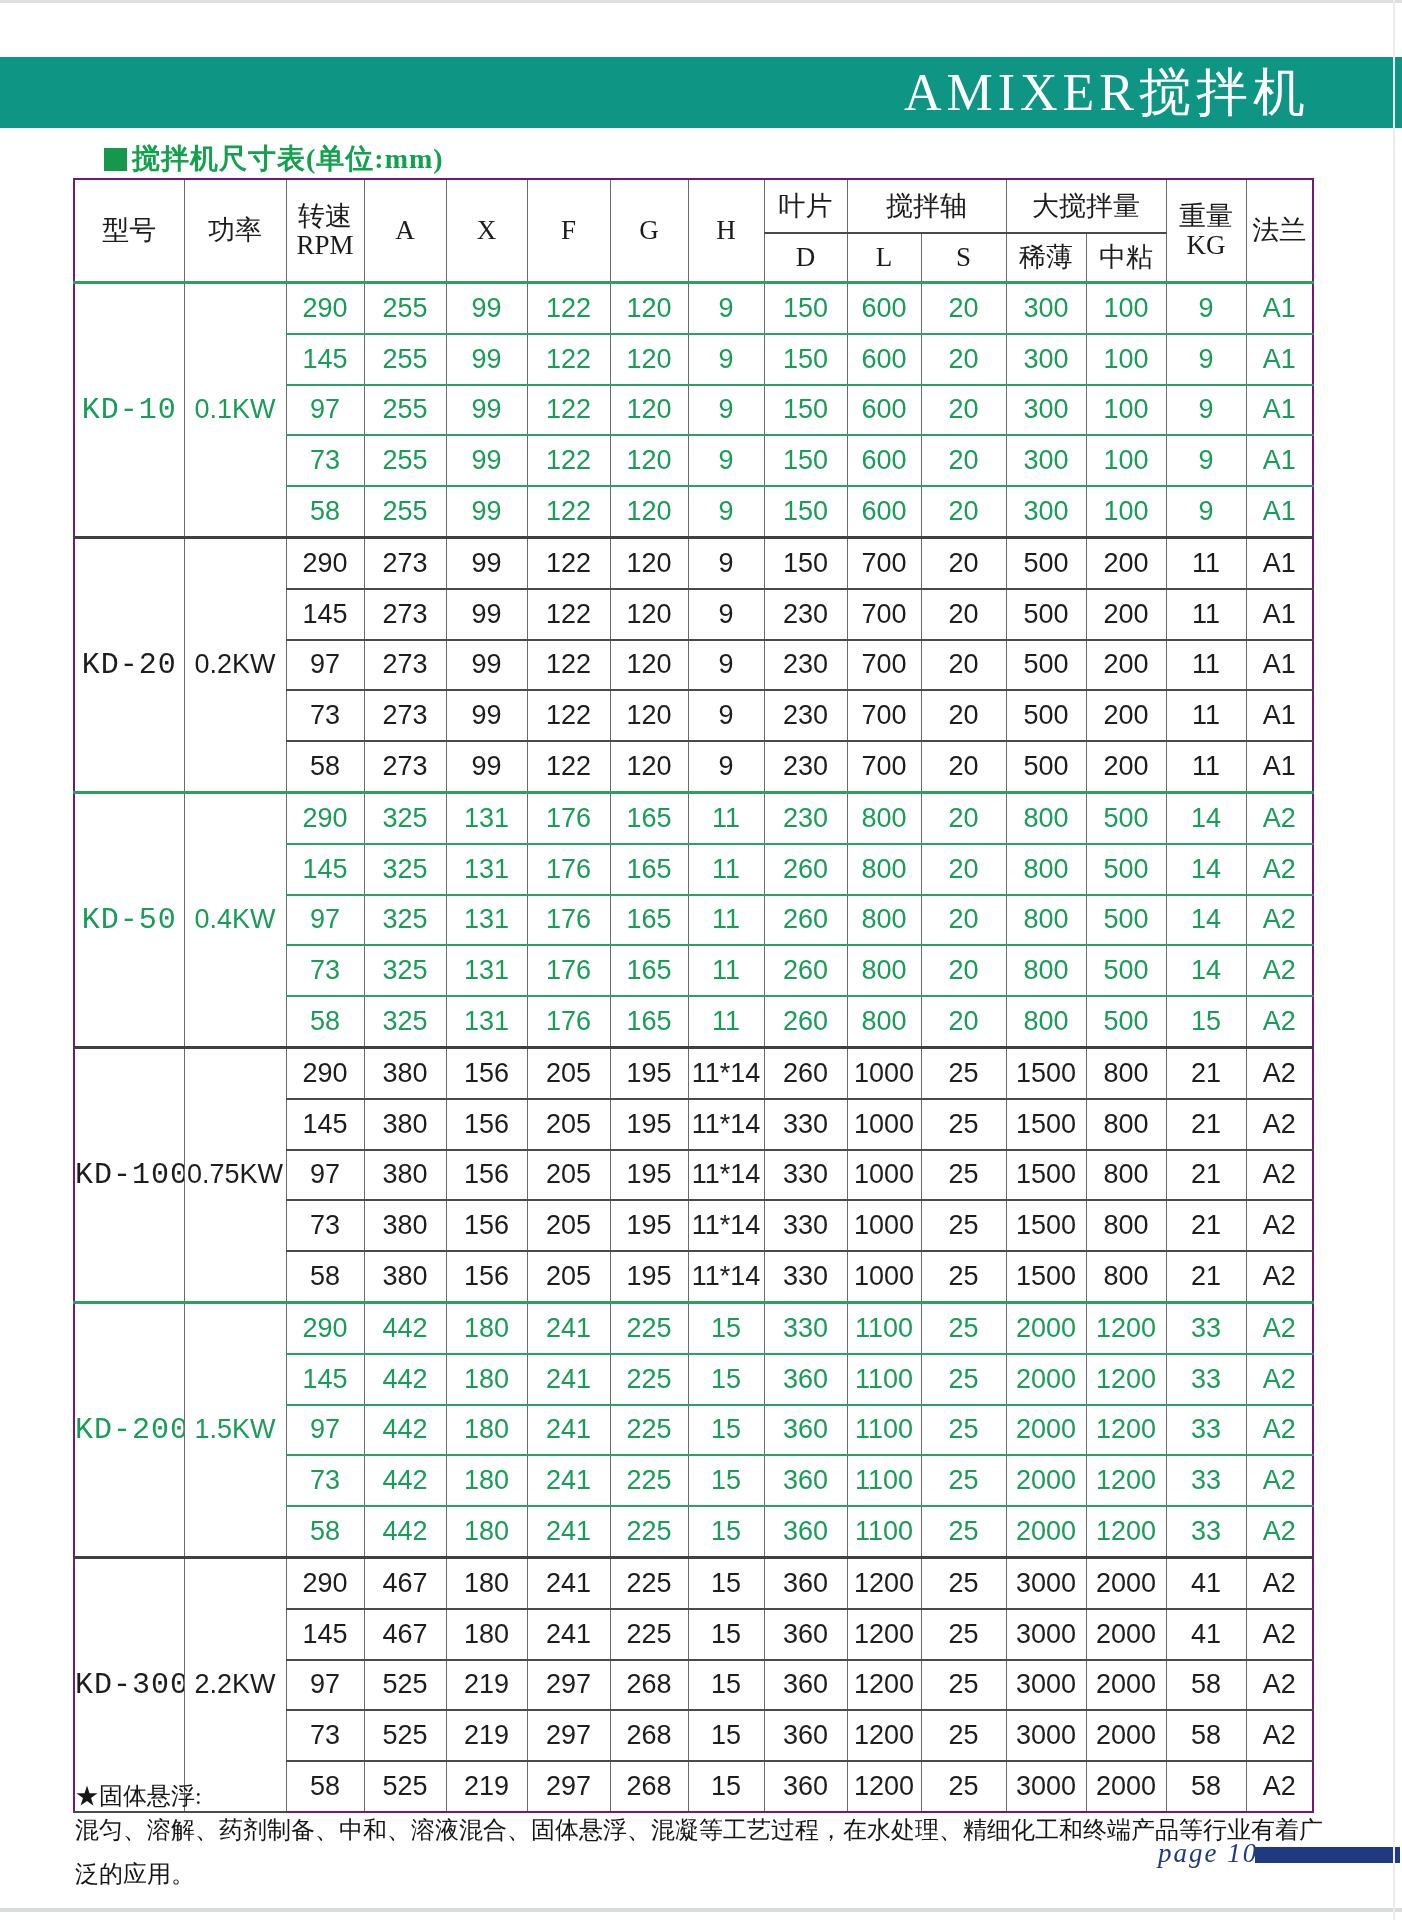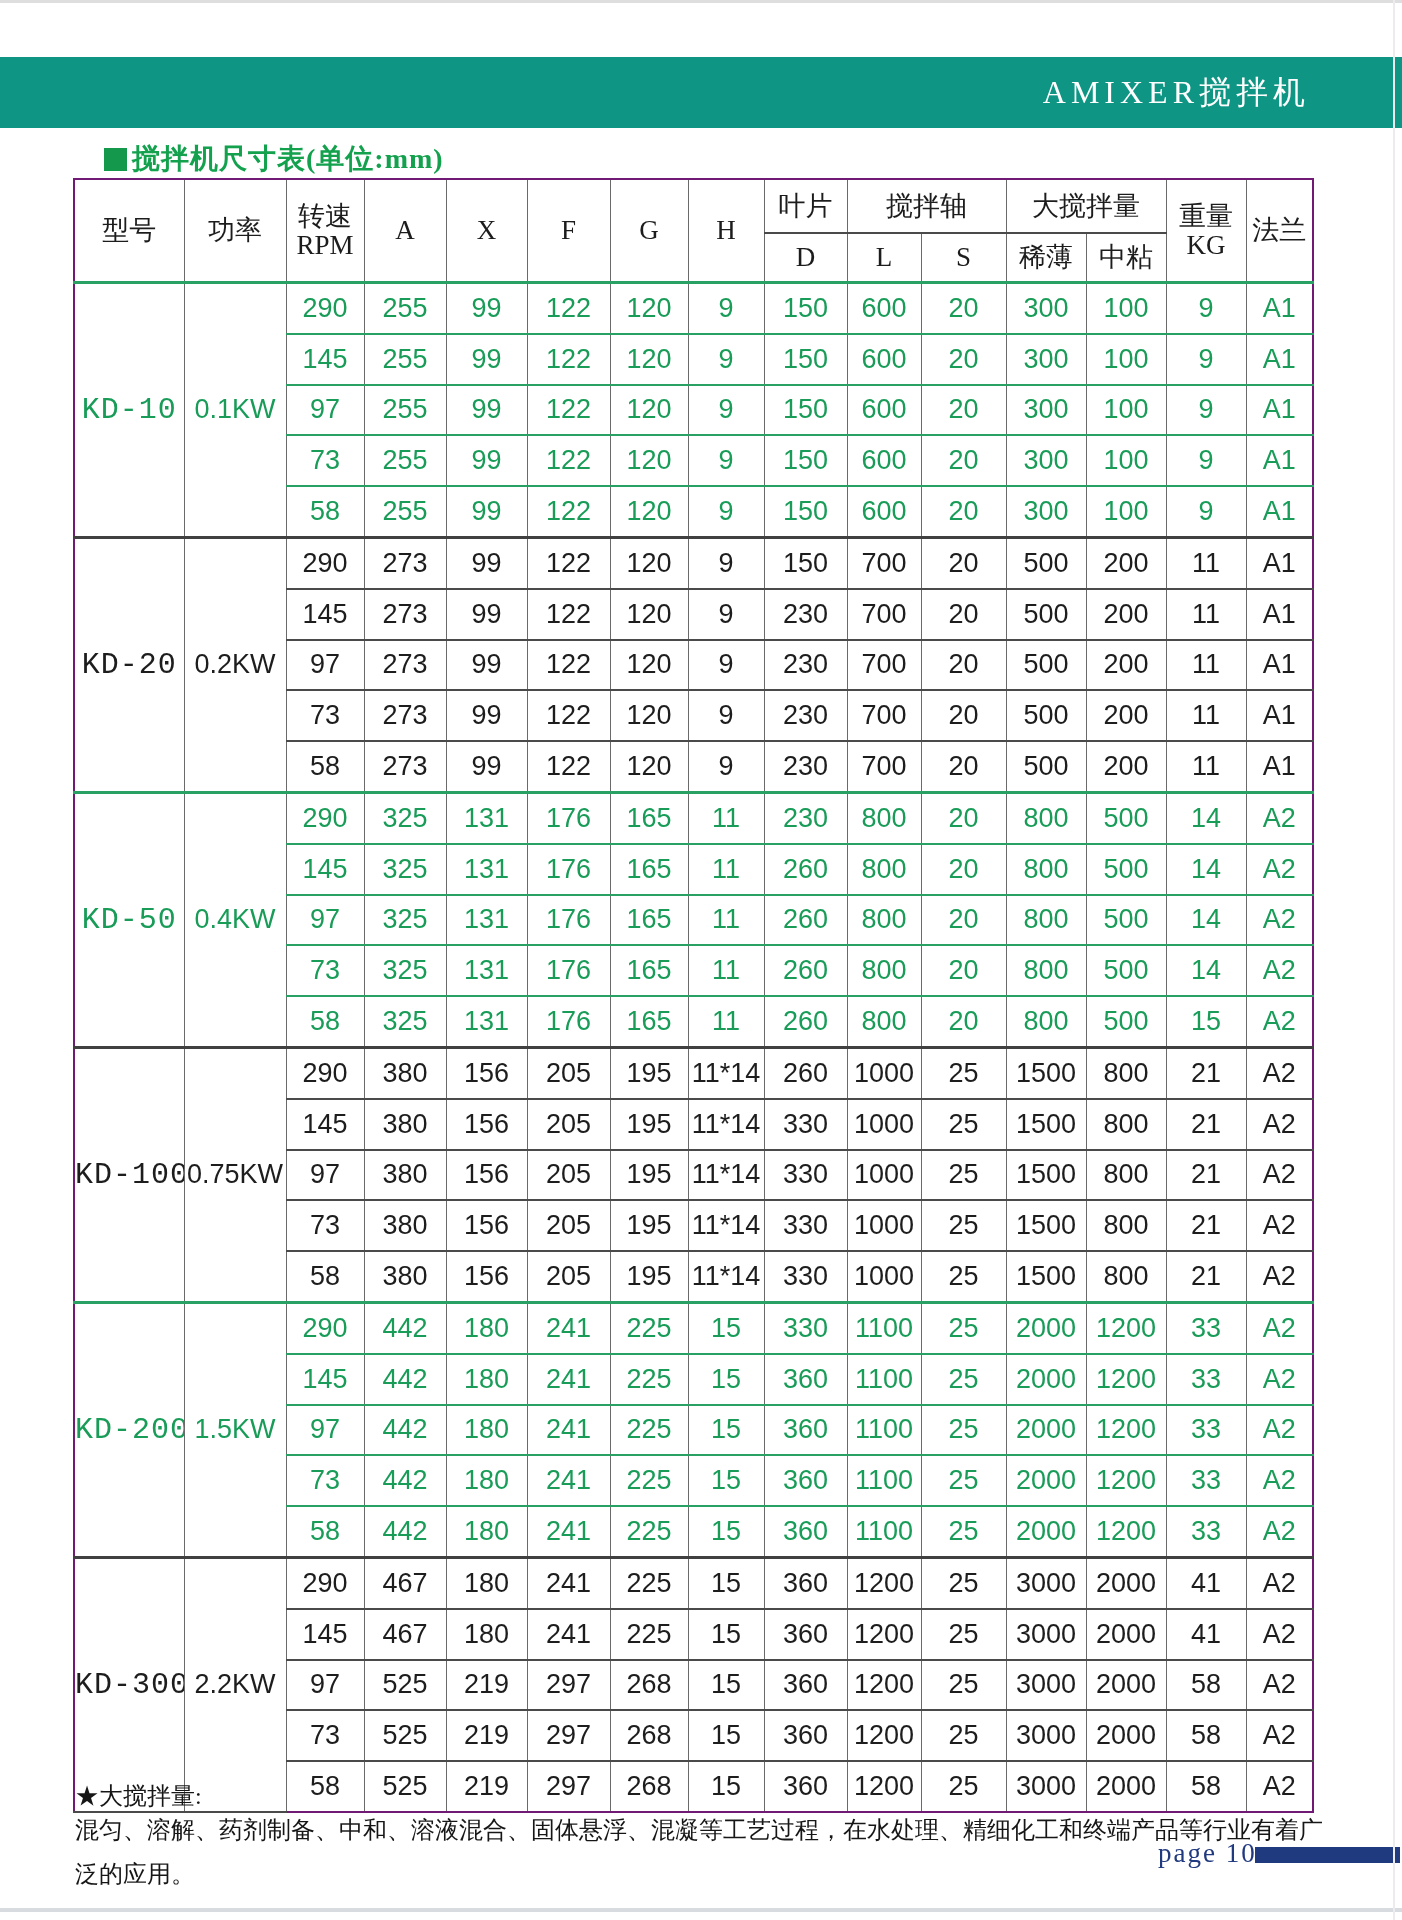--- a/index.html
+++ b/index.html
@@ -8,21 +8,21 @@
     font-family:"Liberation Sans","DejaVu Sans",sans-serif; overflow:hidden;
   }
   .edge-top    { position:absolute; left:0; top:0; width:100%; height:3px; background:#dedede; }
   .edge-bottom { position:absolute; left:0; top:1908px; width:100%; height:4px; background:#d8dbdf; }
   .edge-right  { position:absolute; left:1393px; top:0; width:2px; height:1920px; background:#ececee; }
 
   .banner {
     position:absolute; left:0; top:57px; width:100%; height:71px;
     background:#0e9583; color:#ffffff;
     font-family:"Liberation Serif","DejaVu Serif",serif;
-    font-size:32px; letter-spacing:5px;
+    font-size:52px; letter-spacing:5px;
     display:flex; align-items:center; justify-content:flex-end;
     box-sizing:border-box; padding-right:92px;
   }
 
   .section-title {
     position:absolute; left:84px; top:141px; height:36px;
     display:flex; align-items:center;
     font-family:"Liberation Serif","DejaVu Serif",serif;
     font-weight:bold; font-size:28px; color:#13a14e; letter-spacing:1px;padding-left:20px;
   }
@@ -58,21 +58,21 @@
     position:absolute; left:75px; color:#161616;
     font-family:"Liberation Serif","DejaVu Serif",serif; font-size:24px;
   }
   .note-change { top:1738px; }
   .note-apps-label { top:1780px; }
   .note-apps-text { top:1808px; width:1270px; line-height:44px; white-space:normal; }
 
   .page-label {
     position:absolute; left:1158px; top:1838px;
     font-family:"Liberation Serif","DejaVu Serif",serif;
-    font-size:27px; color:#21397f; letter-spacing:2px;
+    font-size:27px; color:#21397f; letter-spacing:2px;font-style:italic;
   }
   .page-bar { position:absolute; left:1255px; top:1847px; width:145px; height:16px; background:#203a80; }
 </style>
 </head>
 <body>
 
 <div id="page">
   <div class="edge-top"></div>
 
   <div class="banner">
@@ -601,21 +601,21 @@
           <td>1200</td>
           <td>25</td>
           <td>3000</td>
           <td>2000</td>
           <td>58</td>
           <td>A2</td>
         </tr>
       </tbody>
     </table>
 
-  <div class="note note-apps-label">★大搅拌量:</div>
+  <div class="note note-apps-label">★固体悬浮:</div>
   <div class="note note-apps-text">混匀、溶解、药剂制备、中和、溶液混合、固体悬浮、混凝等工艺过程，在水处理、精细化工和终端产品等行业有着广泛的应用。</div>
 
   <div class="page-label">page 10</div>
   <div class="page-bar"></div>
 
   <div class="edge-bottom"></div>
   <div class="edge-right"></div>
 </div>
 
 </body></html>

